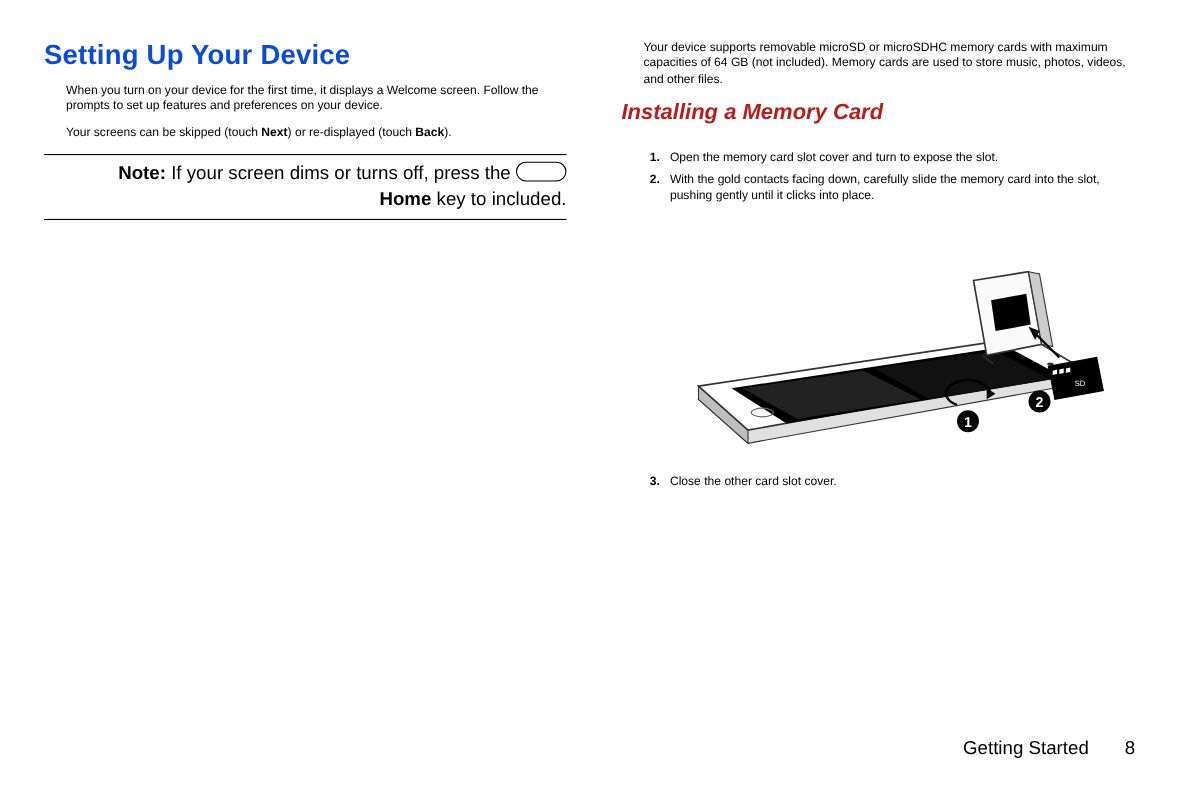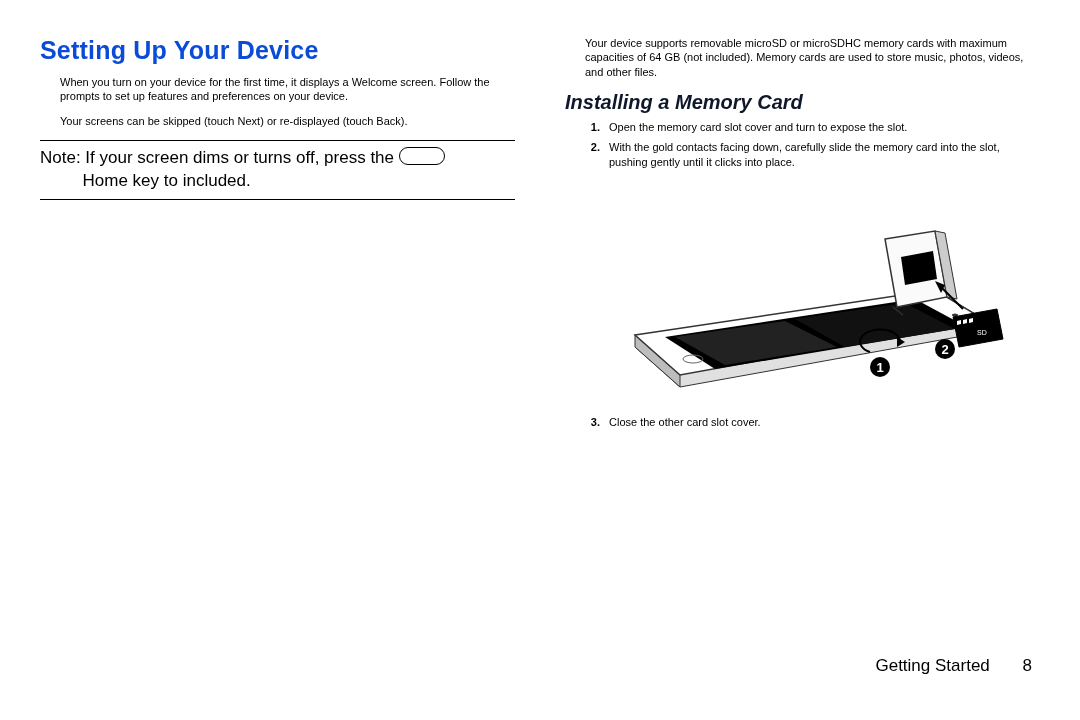--- a/index.html
+++ b/index.html
@@ -28,41 +28,42 @@
     font-size: 25px;
     color: #0a4cd8;
     margin: 0 0 10px 0;
     letter-spacing: 0.2px;
   }
   h2 {
     font-family: Arial, Helvetica, sans-serif;
     font-weight: 700;
     font-style: italic;
     font-size: 20px;
-    color: #0f172a;
-    margin: 12px 0 6px 0;
+    color: #b91c1c;
+    margin: 12px 0 22px 0;
   }
   p {
     font-size: 11px;
     line-height: 1.3;
     margin: 0 0 10px 0;
   }
   .indent {
     margin-left: 20px;
   }
   .note {
     border-top: 1.5px solid #000;
     border-bottom: 1.5px solid #000;
     padding: 6px 0 6px 0;
     margin: 12px 0 0 0;
     font-size: 17px;
     line-height: 1.35;
+    text-align: right;
   }
   .note b, p b {
-    font-weight: 400;
+    font-weight: 700;
   }
   .pill {
     display: inline-block;
     width: 44px;
     height: 16px;
     border: 1.5px solid #000;
     border-radius: 10px;
     vertical-align: -2px;
   }
   ol {
@@ -79,21 +80,21 @@
     font-weight: 700;
   }
   .figure {
     margin: 18px 0 18px 40px;
   }
   .figure svg {
     display: block;
   }
   .footer {
     position: absolute;
-    bottom: 44px;
+    bottom: 30px;
     right: 48px;
     font-size: 17px;
   }
   .footer .pg {
     display: inline-block;
     margin-left: 28px;
   }
 </style>
 </head>
 <body>

